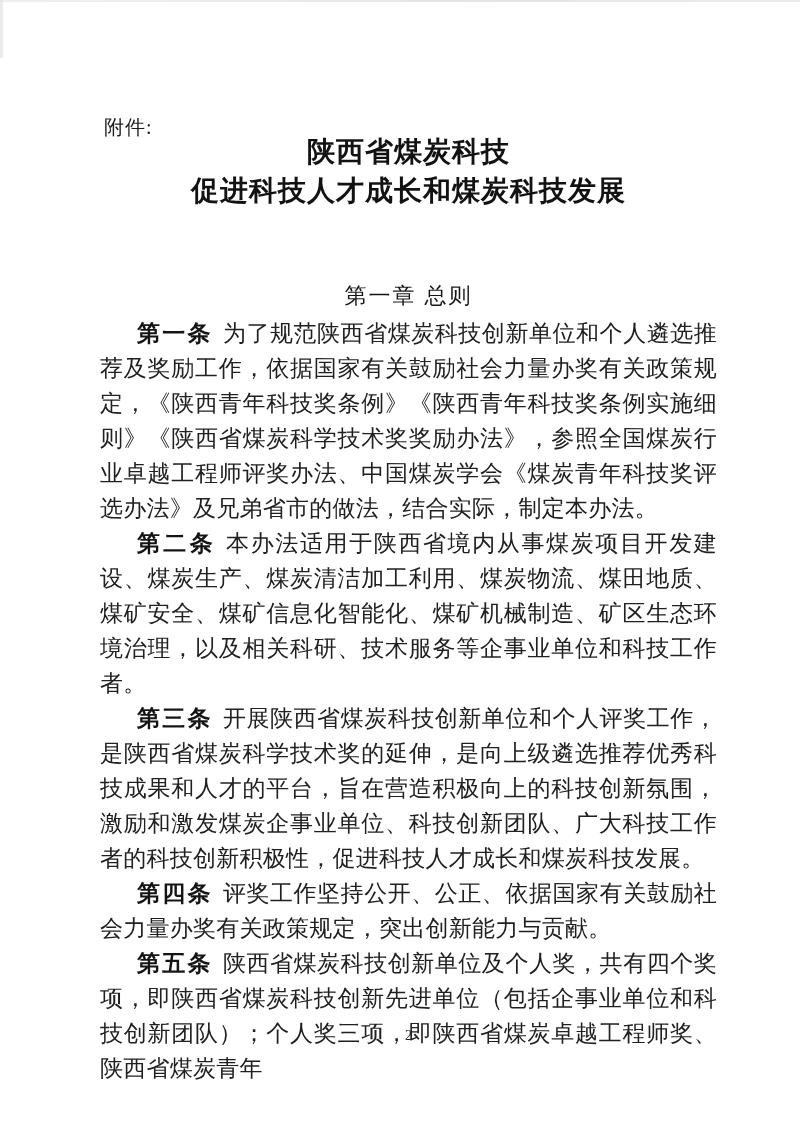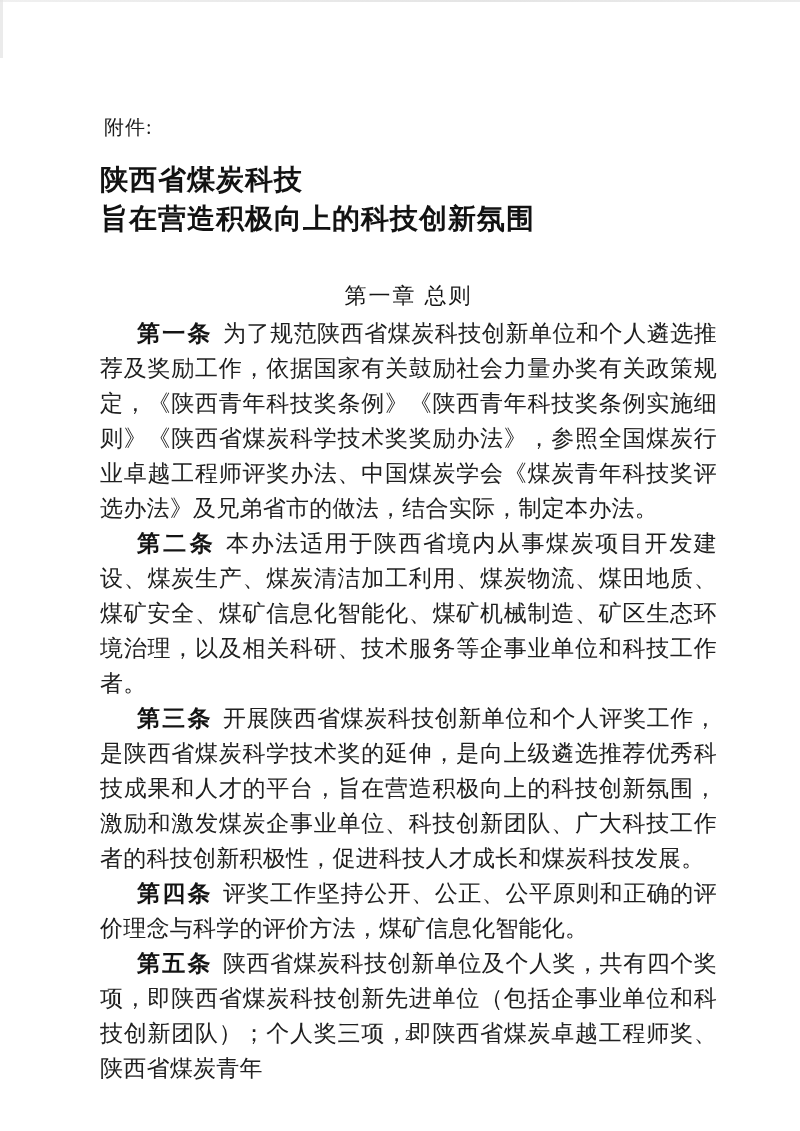--- a/index.html
+++ b/index.html
@@ -36,22 +36,23 @@
     left: 104px;
     top: 114px;
     font-size: 20px;
     line-height: 26px;
     letter-spacing: 1px;
     text-align: center;
   }
   .doc-title {
     position: absolute;
     left: 100px;
-    top: 160px;
+    top: 132px;
     width: 617px;
+    text-align: center;
     font-weight: bold;
     font-size: 28px;
     line-height: 39px;
     letter-spacing: 1px;
     color: #121212;
   }
   .chapter-heading {
     position: absolute;
     left: 100px;
     top: 282px;
@@ -102,28 +103,28 @@
 
 <div class="page">
 
   <div class="scan-edge-top"></div>
   <div class="scan-edge-left"></div>
 
   <div class="attachment">附件:</div>
 
   <div class="doc-title">
     <div>陕西省煤炭科技</div>
-    <div>旨在营造积极向上的科技创新氛围</div>
+    <div>促进科技人才成长和煤炭科技发展</div>
   </div>
 
   <div class="chapter-heading">第一章 总则</div>
 
   <div class="body-text">
     <p class="article"><span class="article-label">第一条</span><span>为了规范陕西省煤炭科技创新单位和个人遴选推荐及奖励工作，依据国家有关鼓励社会力量办奖有关政策规定，《陕西青年科技奖条例》《陕西青年科技奖条例实施细则》《陕西省煤炭科学技术奖奖励办法》，参照全国煤炭行业卓越工程师评奖办法、中国煤炭学会《煤炭青年科技奖评选办法》及兄弟省市的做法，结合实际，制定本办法。</span></p>
     <p class="article"><span class="article-label">第二条</span><span>本办法适用于陕西省境内从事煤炭项目开发建设、煤炭生产、煤炭清洁加工利用、煤炭物流、煤田地质、煤矿安全、煤矿信息化智能化、煤矿机械制造、矿区生态环境治理，以及相关科研、技术服务等企事业单位和科技工作者。</span></p>
     <p class="article"><span class="article-label">第三条</span><span>开展陕西省煤炭科技创新单位和个人评奖工作，是陕西省煤炭科学技术奖的延伸，是向上级遴选推荐优秀科技成果和人才的平台，旨在营造积极向上的科技创新氛围，激励和激发煤炭企事业单位、科技创新团队、广大科技工作者的科技创新积极性，促进科技人才成长和煤炭科技发展。</span></p>
-    <p class="article"><span class="article-label">第四条</span><span>评奖工作坚持公开、公正、公平原则和正确的评价理念与科学的评价方法，煤矿信息化智能化。</span></p>
+    <p class="article"><span class="article-label">第四条</span><span>评奖工作坚持公开、公正、依据国家有关鼓励社会力量办奖有关政策规定，突出创新能力与贡献。</span></p>
     <p class="article"><span class="article-label">第五条</span><span>陕西省煤炭科技创新单位及个人奖，共有四个奖项，即陕西省煤炭科技创新先进单位（包括企事业单位和科技创新团队）；个人奖三项，即陕西省煤炭卓越工程师奖、陕西省煤炭青年</span></p>
   </div>
 
   <div class="page-number">2</div>
 
 </div>
 
 </body></html>

